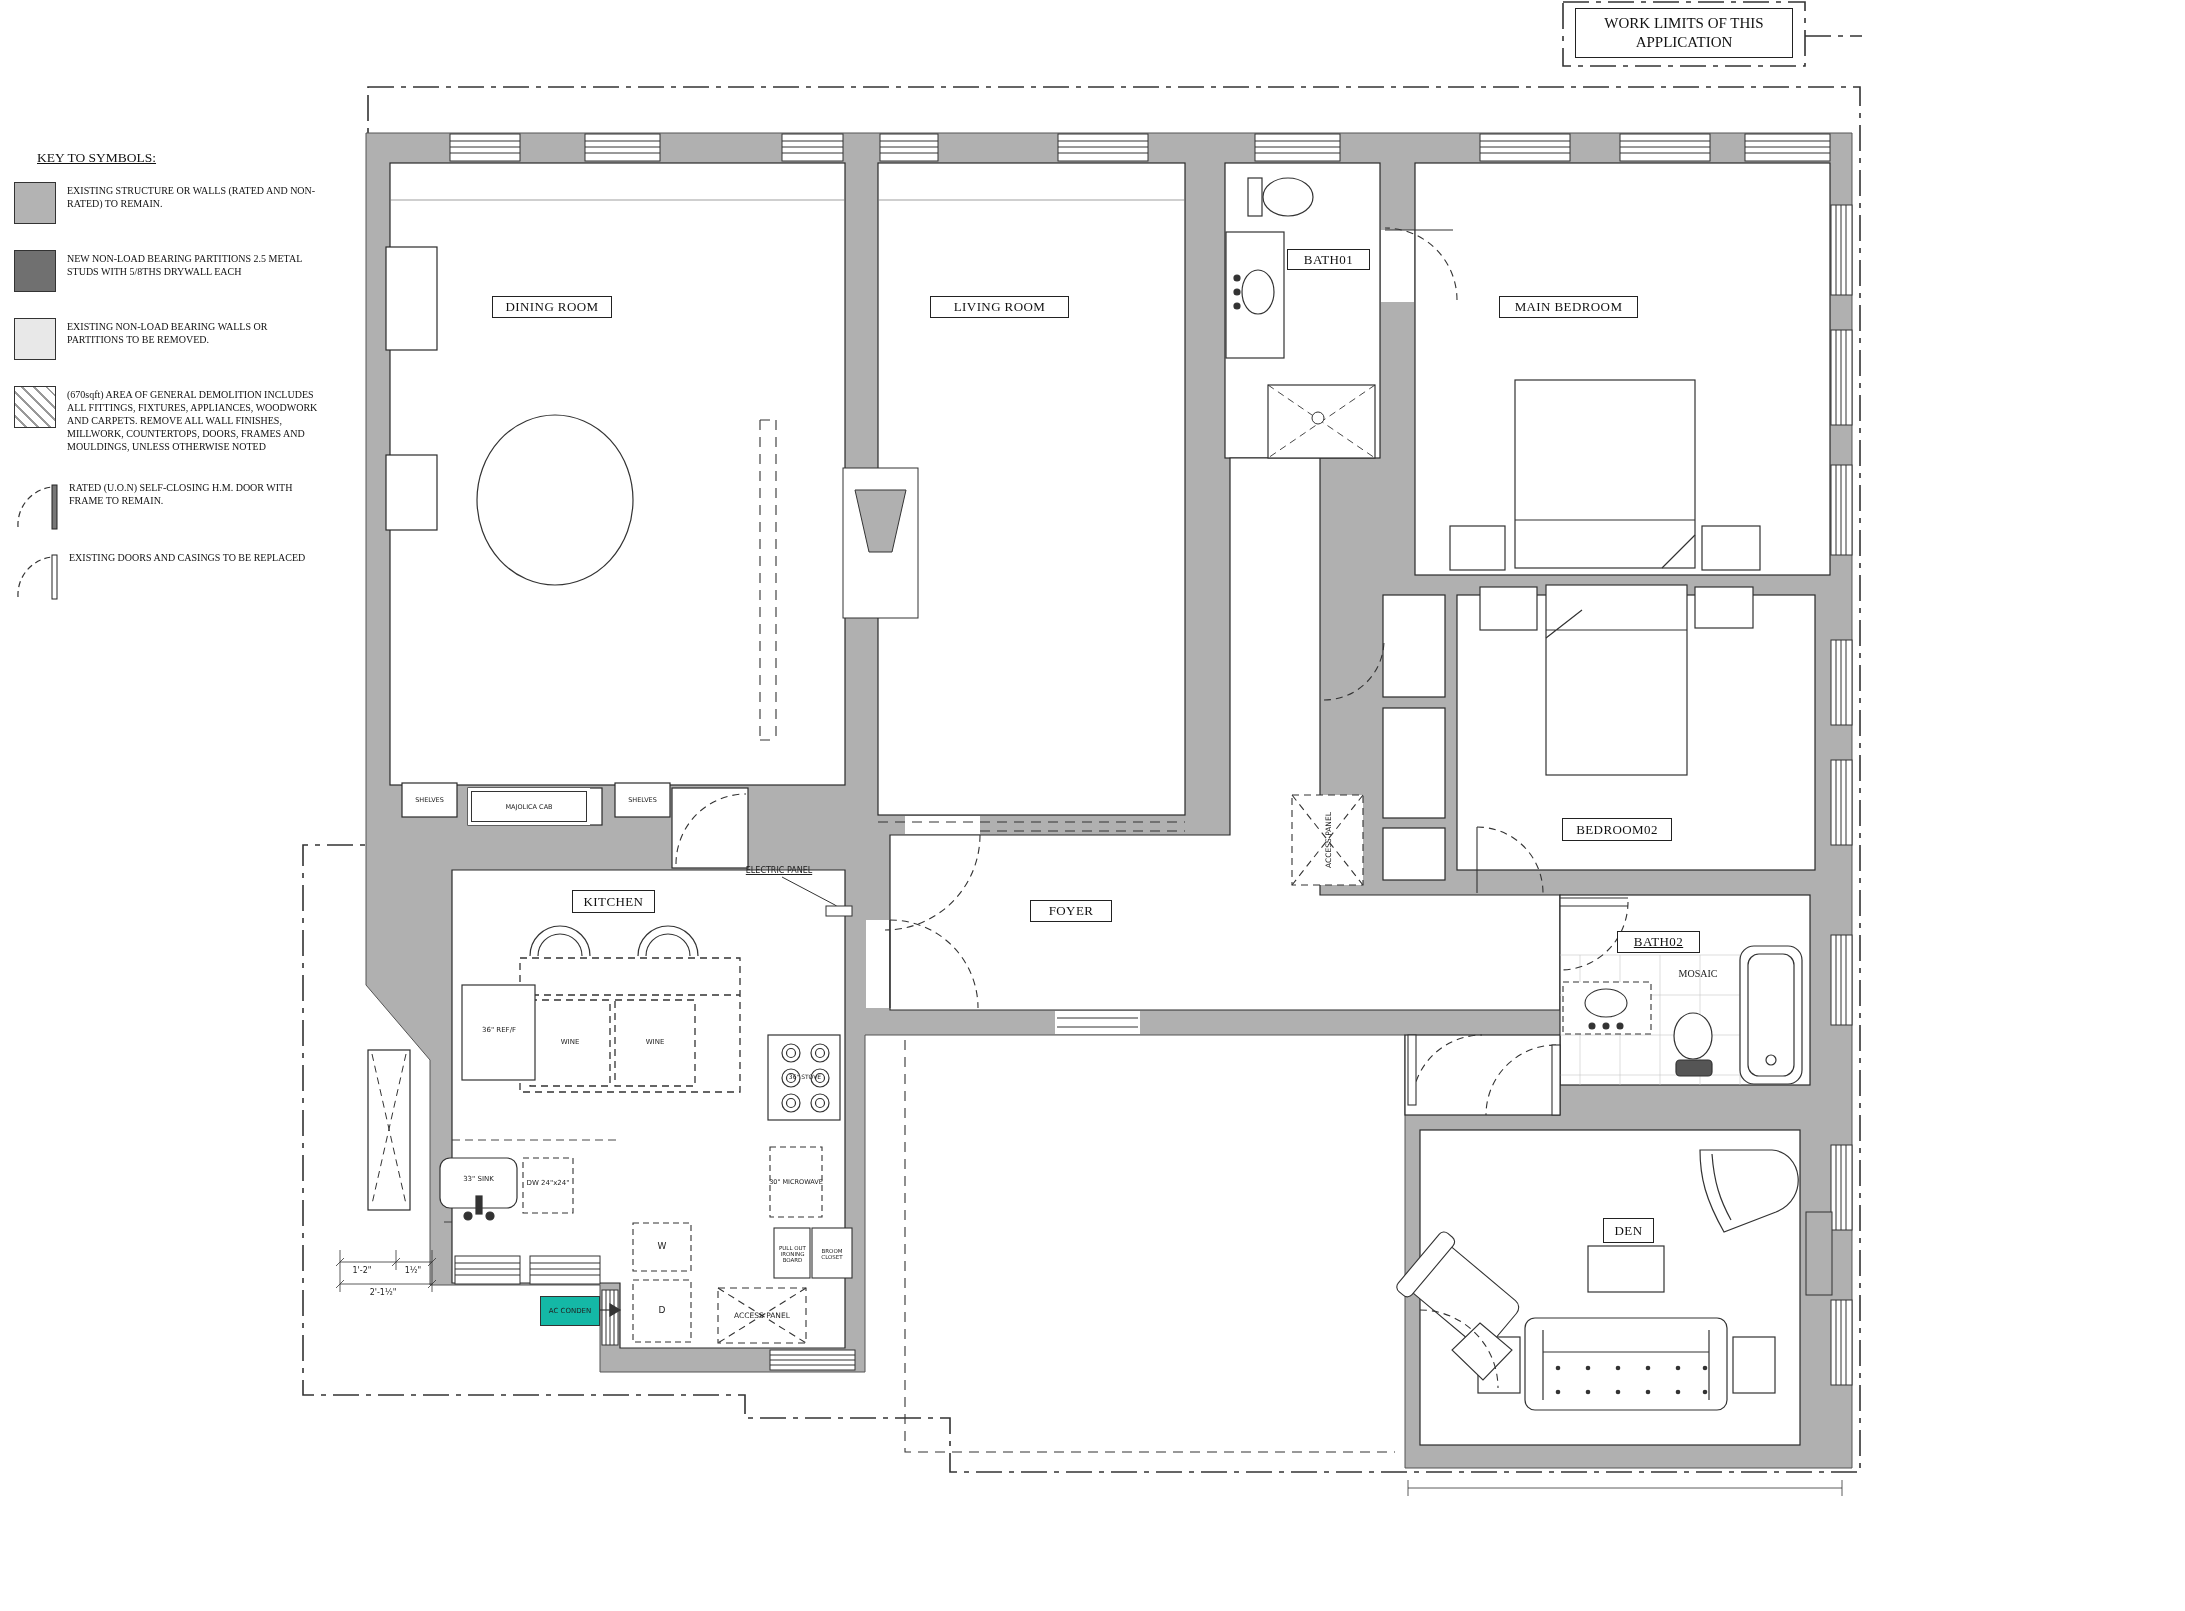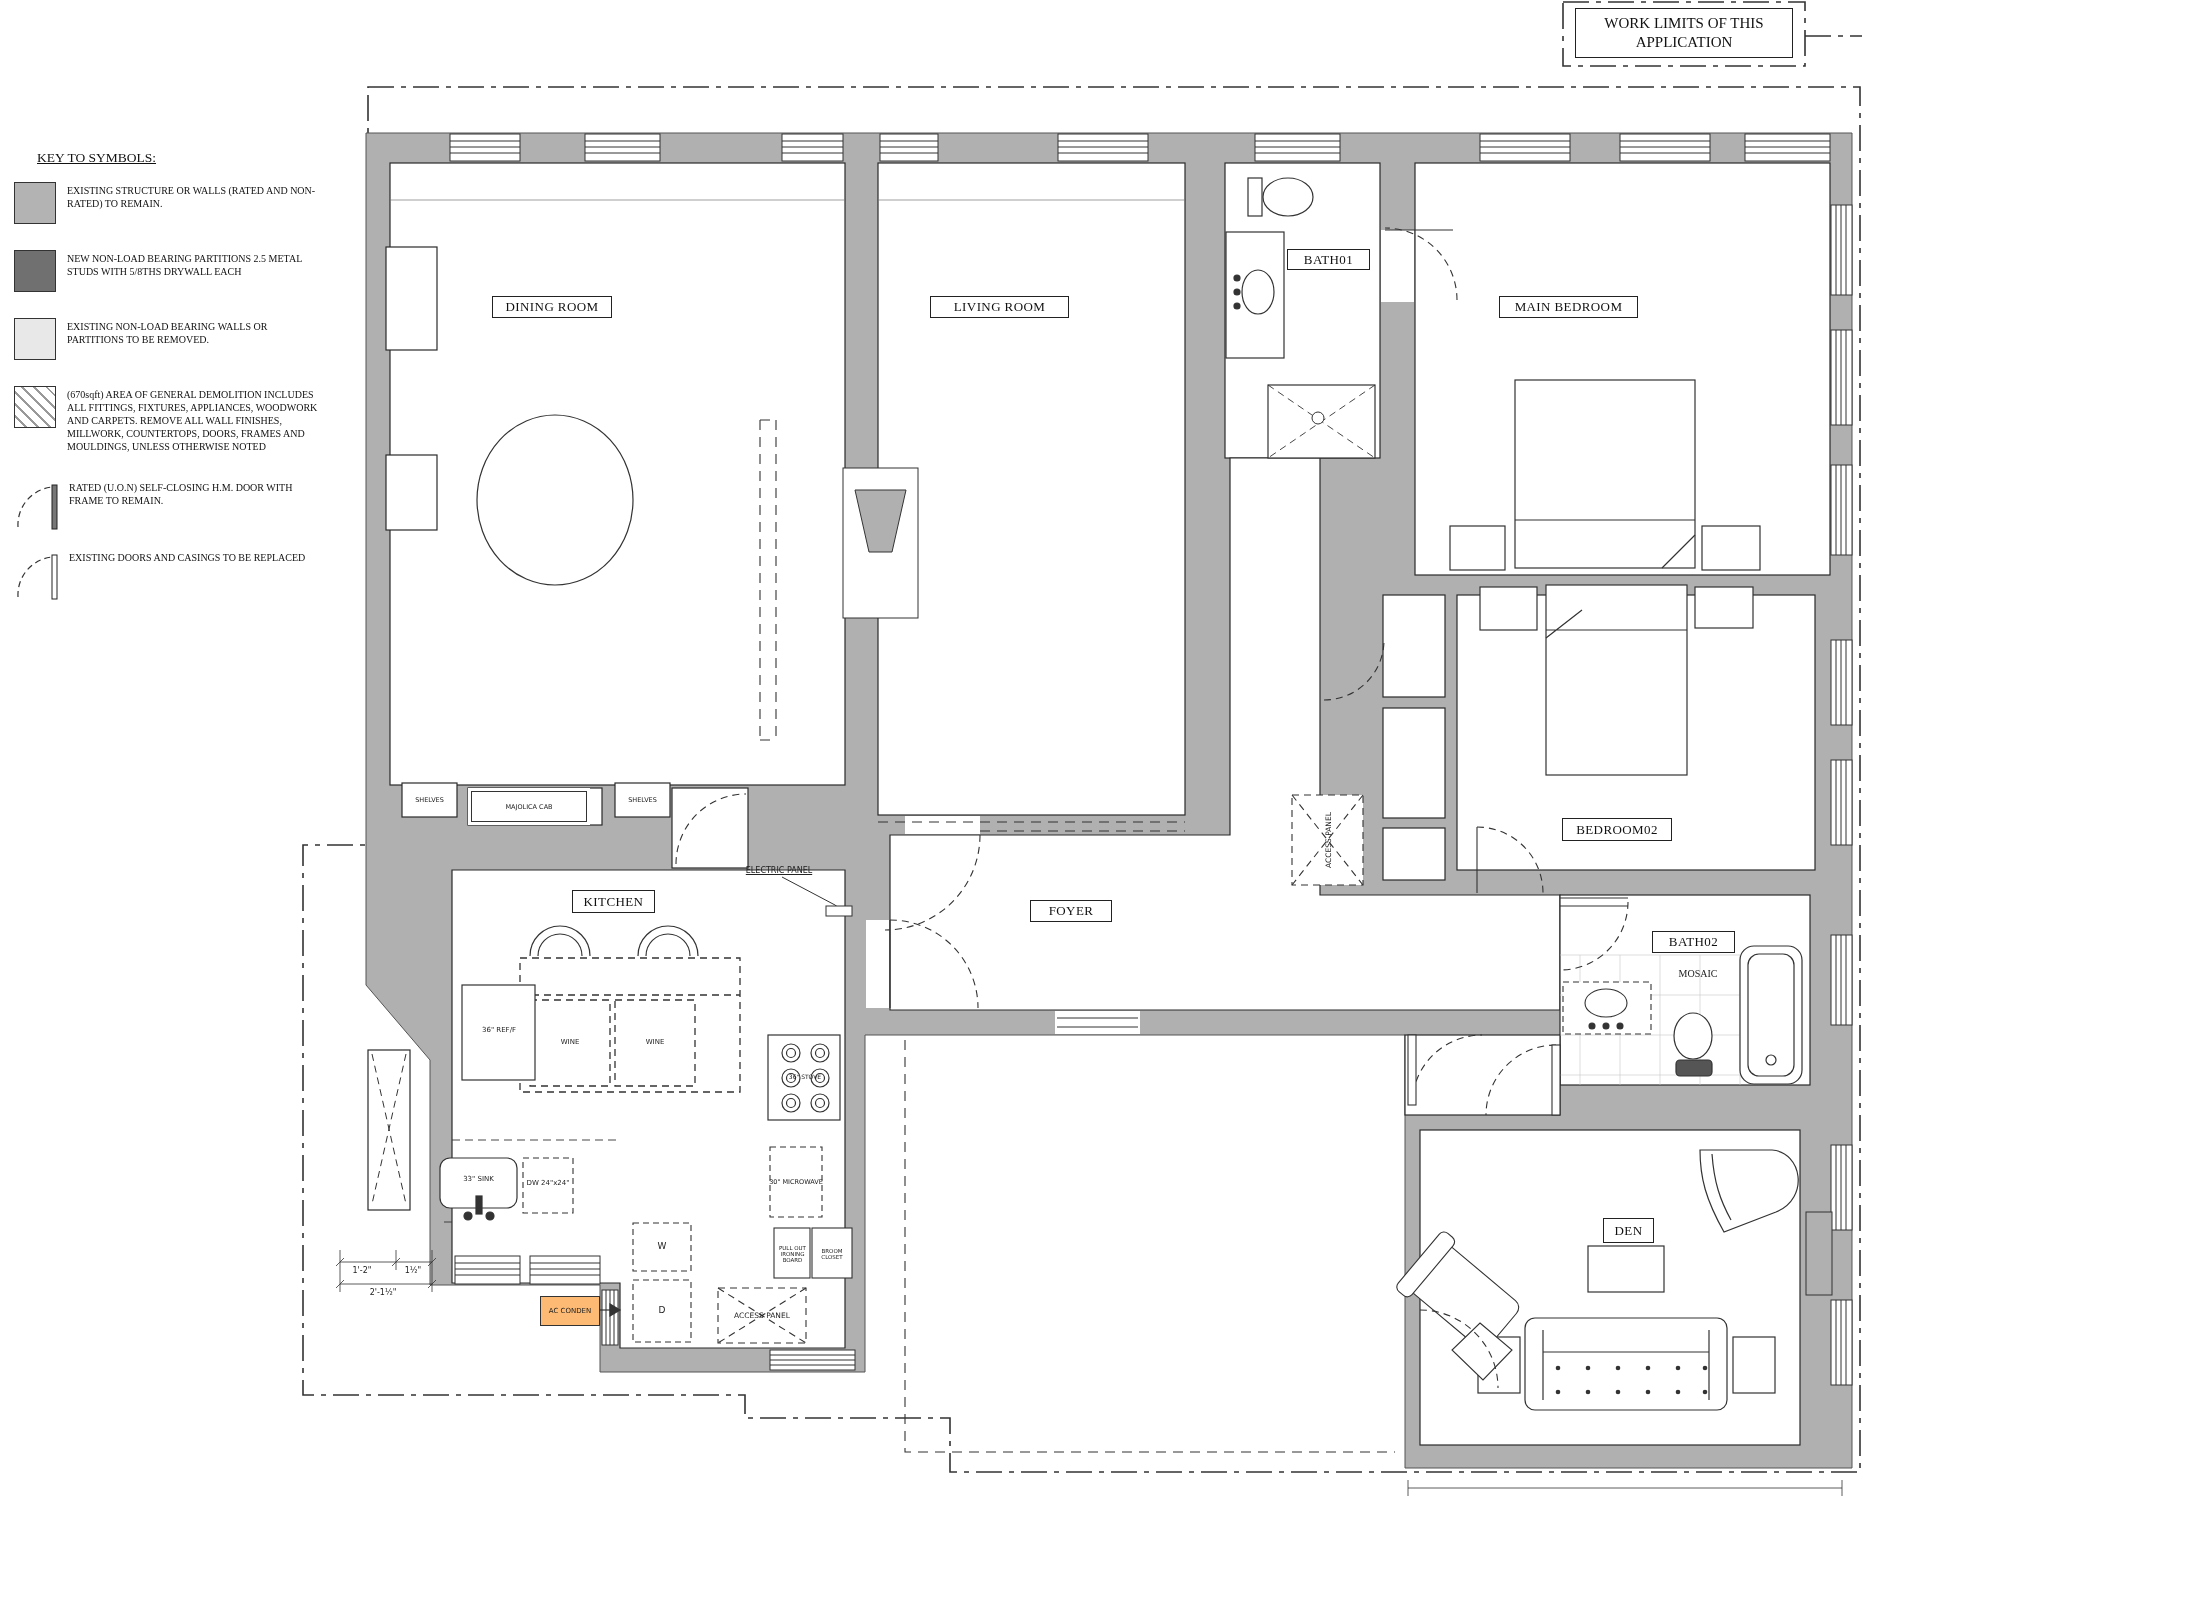--- a/index.html
+++ b/index.html
@@ -25,21 +25,21 @@
   #work-limits-outer{position:absolute;left:1563px;top:2px;width:242px;height:64px;}
   #work-limits-box{position:absolute;left:12px;top:6px;width:218px;height:50px;border:1.6px solid #222;
      background:#fff;display:flex;align-items:center;justify-content:center;text-align:center;
      font-size:15px;line-height:1.25;padding:4px 6px;box-sizing:border-box;}
   
   .rlabel{position:absolute;border:1.1px solid #222;background:#fff;display:flex;align-items:center;
      justify-content:center;font-size:13px;letter-spacing:.4px;white-space:nowrap;}
   
   .ann{position:absolute;display:flex;align-items:center;justify-content:center;text-align:center;
      font-family:"DejaVu Sans", sans-serif;color:#222;}
-  .boxed{border:1px solid #333;background:#fdba74;}
+  .boxed{border:1px solid #333;background:#14b8a6;}
   .vert{transform:rotate(-90deg);}
 </style>
 </head>
 <body>
 
 <div id="sheet">
 
   <svg id="plan-svg" width="2185" height="1611" viewBox="0 0 2185 1611">
 
     <g fill="none" stroke="#333" stroke-width="1.6" stroke-dasharray="26 7 5 7">
@@ -384,21 +384,21 @@
     </div>
   </div>
 
   <div class="rlabel" style="left:492px;top:296px;width:118px;height:20px;">DINING ROOM</div>
   <div class="rlabel" style="left:930px;top:296px;width:137px;height:20px;">LIVING ROOM</div>
   <div class="rlabel" style="left:1287px;top:249px;width:81px;height:19px;">BATH01</div>
   <div class="rlabel" style="left:1499px;top:296px;width:137px;height:20px;">MAIN BEDROOM</div>
   <div class="rlabel" style="left:1562px;top:818px;width:108px;height:21px;">BEDROOM02</div>
   <div class="rlabel" style="left:572px;top:890px;width:81px;height:21px;">KITCHEN</div>
   <div class="rlabel" style="left:1030px;top:900px;width:80px;height:20px;">FOYER</div>
-  <div class="rlabel" style="left:1652px;top:931px;width:81px;height:20px;">BATH02</div>
+  <div class="rlabel" style="left:1617px;top:931px;width:81px;height:20px;text-decoration:underline;">BATH02</div>
   <div class="rlabel" style="left:1603px;top:1218px;width:49px;height:23px;">DEN</div>
 
   <div class="ann" style="left:402px;top:783px;width:55px;height:34px;font-size:6.5px;">SHELVES</div>
   <div class="ann" style="left:615px;top:783px;width:55px;height:34px;font-size:6.5px;">SHELVES</div>
   <div class="ann" style="left:468px;top:788px;width:122px;height:37px;font-size:6.5px;box-shadow:inset 0 0 0 3px #fff, inset 0 0 0 4px #333;">MAJOLICA CAB</div>
   <div class="ann" style="left:723px;top:864px;width:112px;height:12px;font-size:8px;text-decoration:underline;">ELECTRIC PANEL</div>
   <div class="ann" style="left:462px;top:1010px;width:74px;height:40px;font-size:7px;">36" REF/F</div>
   <div class="ann" style="left:530px;top:1032px;width:80px;height:20px;font-size:7px;">WINE</div>
   <div class="ann" style="left:615px;top:1032px;width:80px;height:20px;font-size:7px;">WINE</div>
   <div class="ann" style="left:440px;top:1172px;width:77px;height:14px;font-size:7px;">33" SINK</div>

